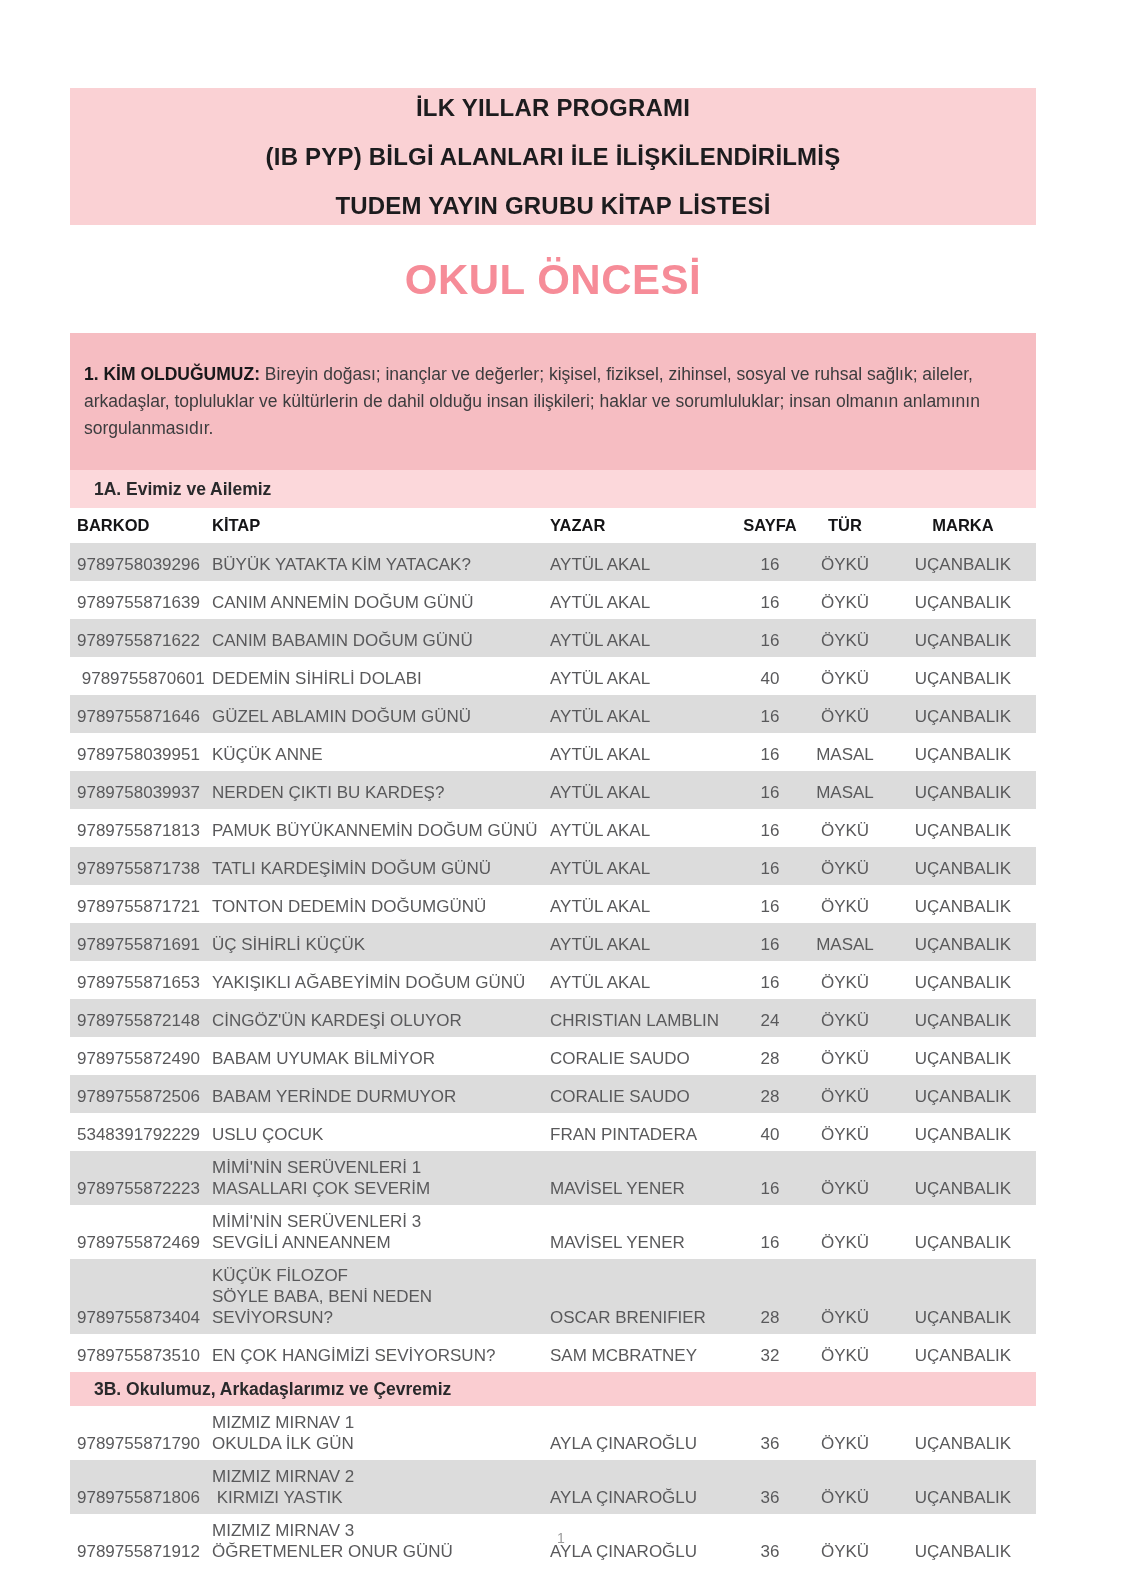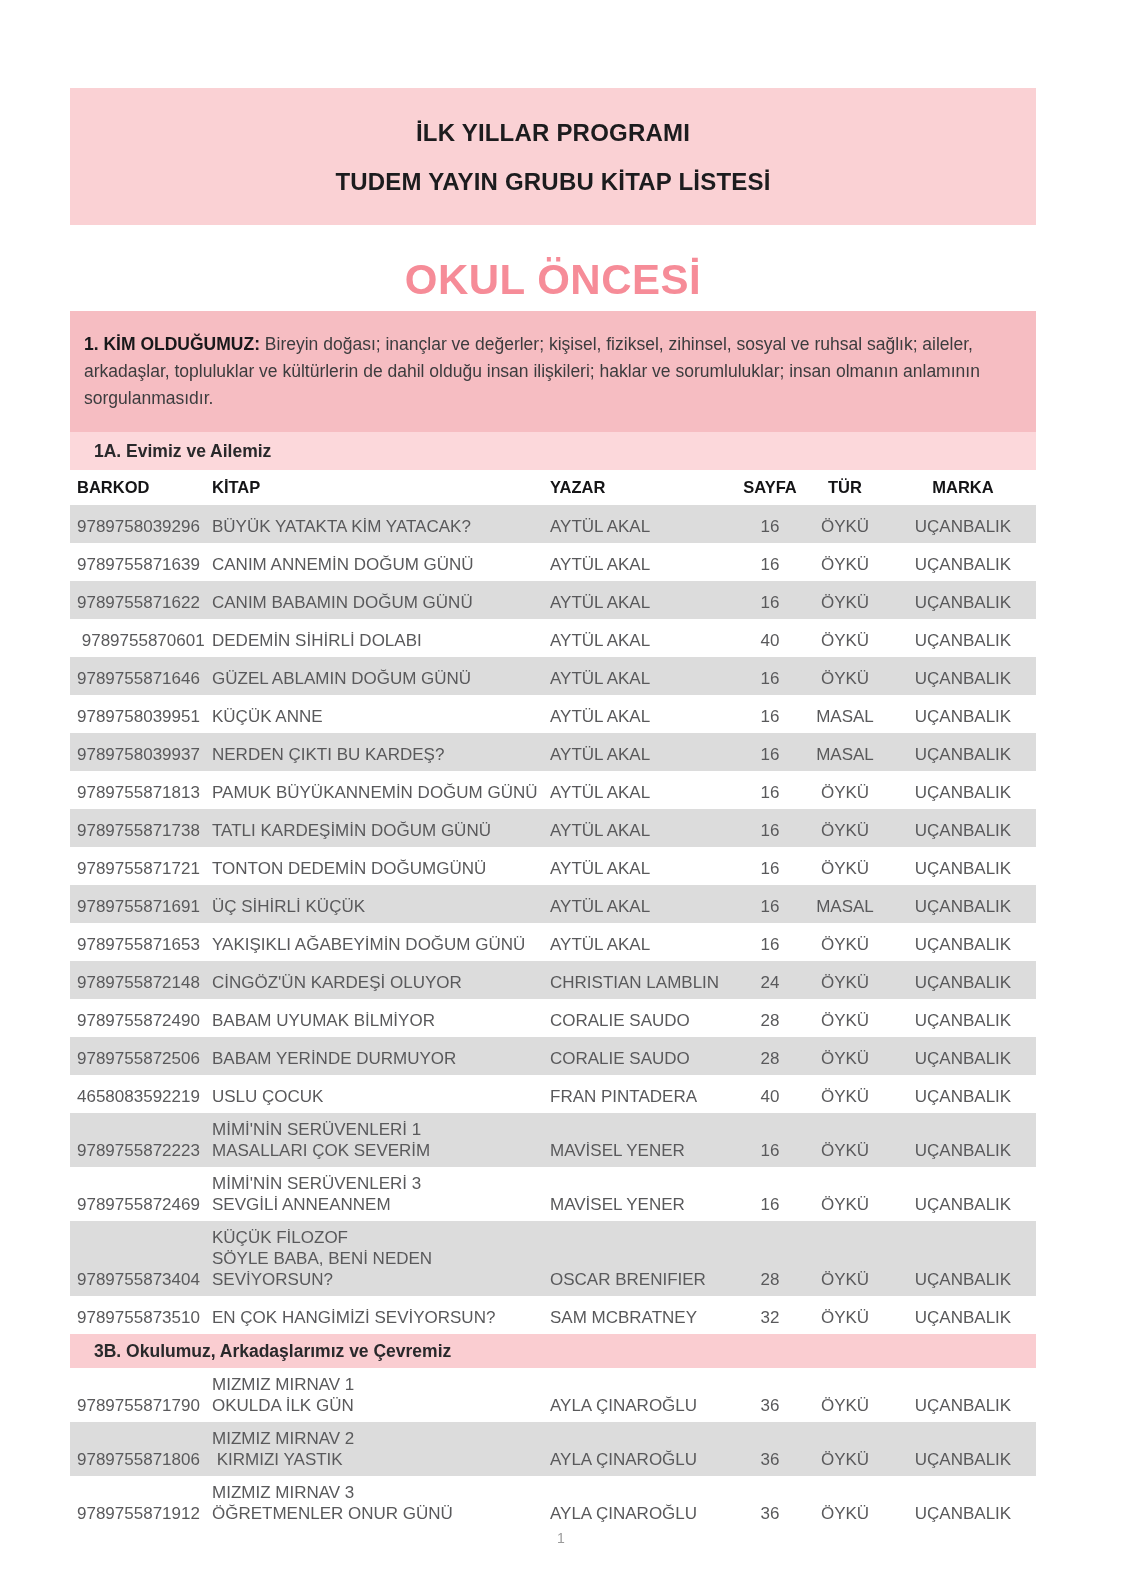--- a/index.html
+++ b/index.html
@@ -28,22 +28,22 @@
     color:#1c1c1e; letter-spacing:0.2px; text-align:center;
   }
 
   .page-title {
     margin-top:24px; text-align:center;
     font-size:42px; line-height:62px; font-weight:bold;
     color:var(--accent); letter-spacing:0.5px;
   }
 
   .unit-block {
-    background:var(--unit-bg);
-    padding:20px 14px; box-sizing:border-box;
+    margin-top:22px; background:var(--unit-bg);
+    padding:28px 14px; box-sizing:border-box;
     font-size:17.5px; line-height:27px; color:#3c3c3e;
   }
   .unit-label { font-weight:bold; color:#18181a; }
 
   .section-bar {
     font-weight:bold; font-size:17.5px; color:#29292b;
     padding:0 24px; display:flex; align-items:center;
   }
   .section-bar.s1a { height:38px; background:var(--sub-bg-a); }
   .section-bar.s1b { height:34px; background:var(--sub-bg-b); }
@@ -74,20 +74,21 @@
   }
 </style>
 </head>
 <body>
 
 <div class="page" style="--header-bg: #fad1d4; --accent: #f68c98; --unit-bg: #f6bdc2; --sub-bg-a: #fcd8db; --sub-bg-b: #facdd1; --row-alt: #dcdcdc;">
   <div class="content">
 
     <div class="title-block">
       <div class="title-line">İLK YILLAR PROGRAMI</div>
+      <div class="title-line">(IB PYP) BİLGİ ALANLARI İLE İLİŞKİLENDİRİLMİŞ</div>
       <div class="title-line">TUDEM YAYIN GRUBU KİTAP LİSTESİ</div>
     </div>
 
     <div class="page-title">OKUL ÖNCESİ</div>
 
     <div class="unit-block">
       <span class="unit-label">1. KİM OLDUĞUMUZ:</span>
       <span class="unit-text">Bireyin doğası; inançlar ve değerler; kişisel, fiziksel, zihinsel, sosyal ve ruhsal sağlık; aileler, arkadaşlar, topluluklar ve kültürlerin de dahil olduğu insan ilişkileri; haklar ve sorumluluklar; insan olmanın anlamının sorgulanmasıdır.</span>
     </div>
 
@@ -218,21 +219,21 @@
           </div>
           <div class="row shaded">
             <div class="cell c-barkod">9789755872506</div>
             <div class="cell c-kitap">BABAM YERİNDE DURMUYOR</div>
             <div class="cell c-yazar">CORALIE SAUDO</div>
             <div class="cell c-sayfa">28</div>
             <div class="cell c-tur">ÖYKÜ</div>
             <div class="cell c-marka">UÇANBALIK</div>
           </div>
           <div class="row">
-            <div class="cell c-barkod">4658083592219</div>
+            <div class="cell c-barkod">5348391792229</div>
             <div class="cell c-kitap">USLU ÇOCUK</div>
             <div class="cell c-yazar">FRAN PINTADERA</div>
             <div class="cell c-sayfa">40</div>
             <div class="cell c-tur">ÖYKÜ</div>
             <div class="cell c-marka">UÇANBALIK</div>
           </div>
           <div class="row shaded">
             <div class="cell c-barkod">9789755872223</div>
             <div class="cell c-kitap">MİMİ'NİN SERÜVENLERİ 1
 MASALLARI ÇOK SEVERİM</div>

